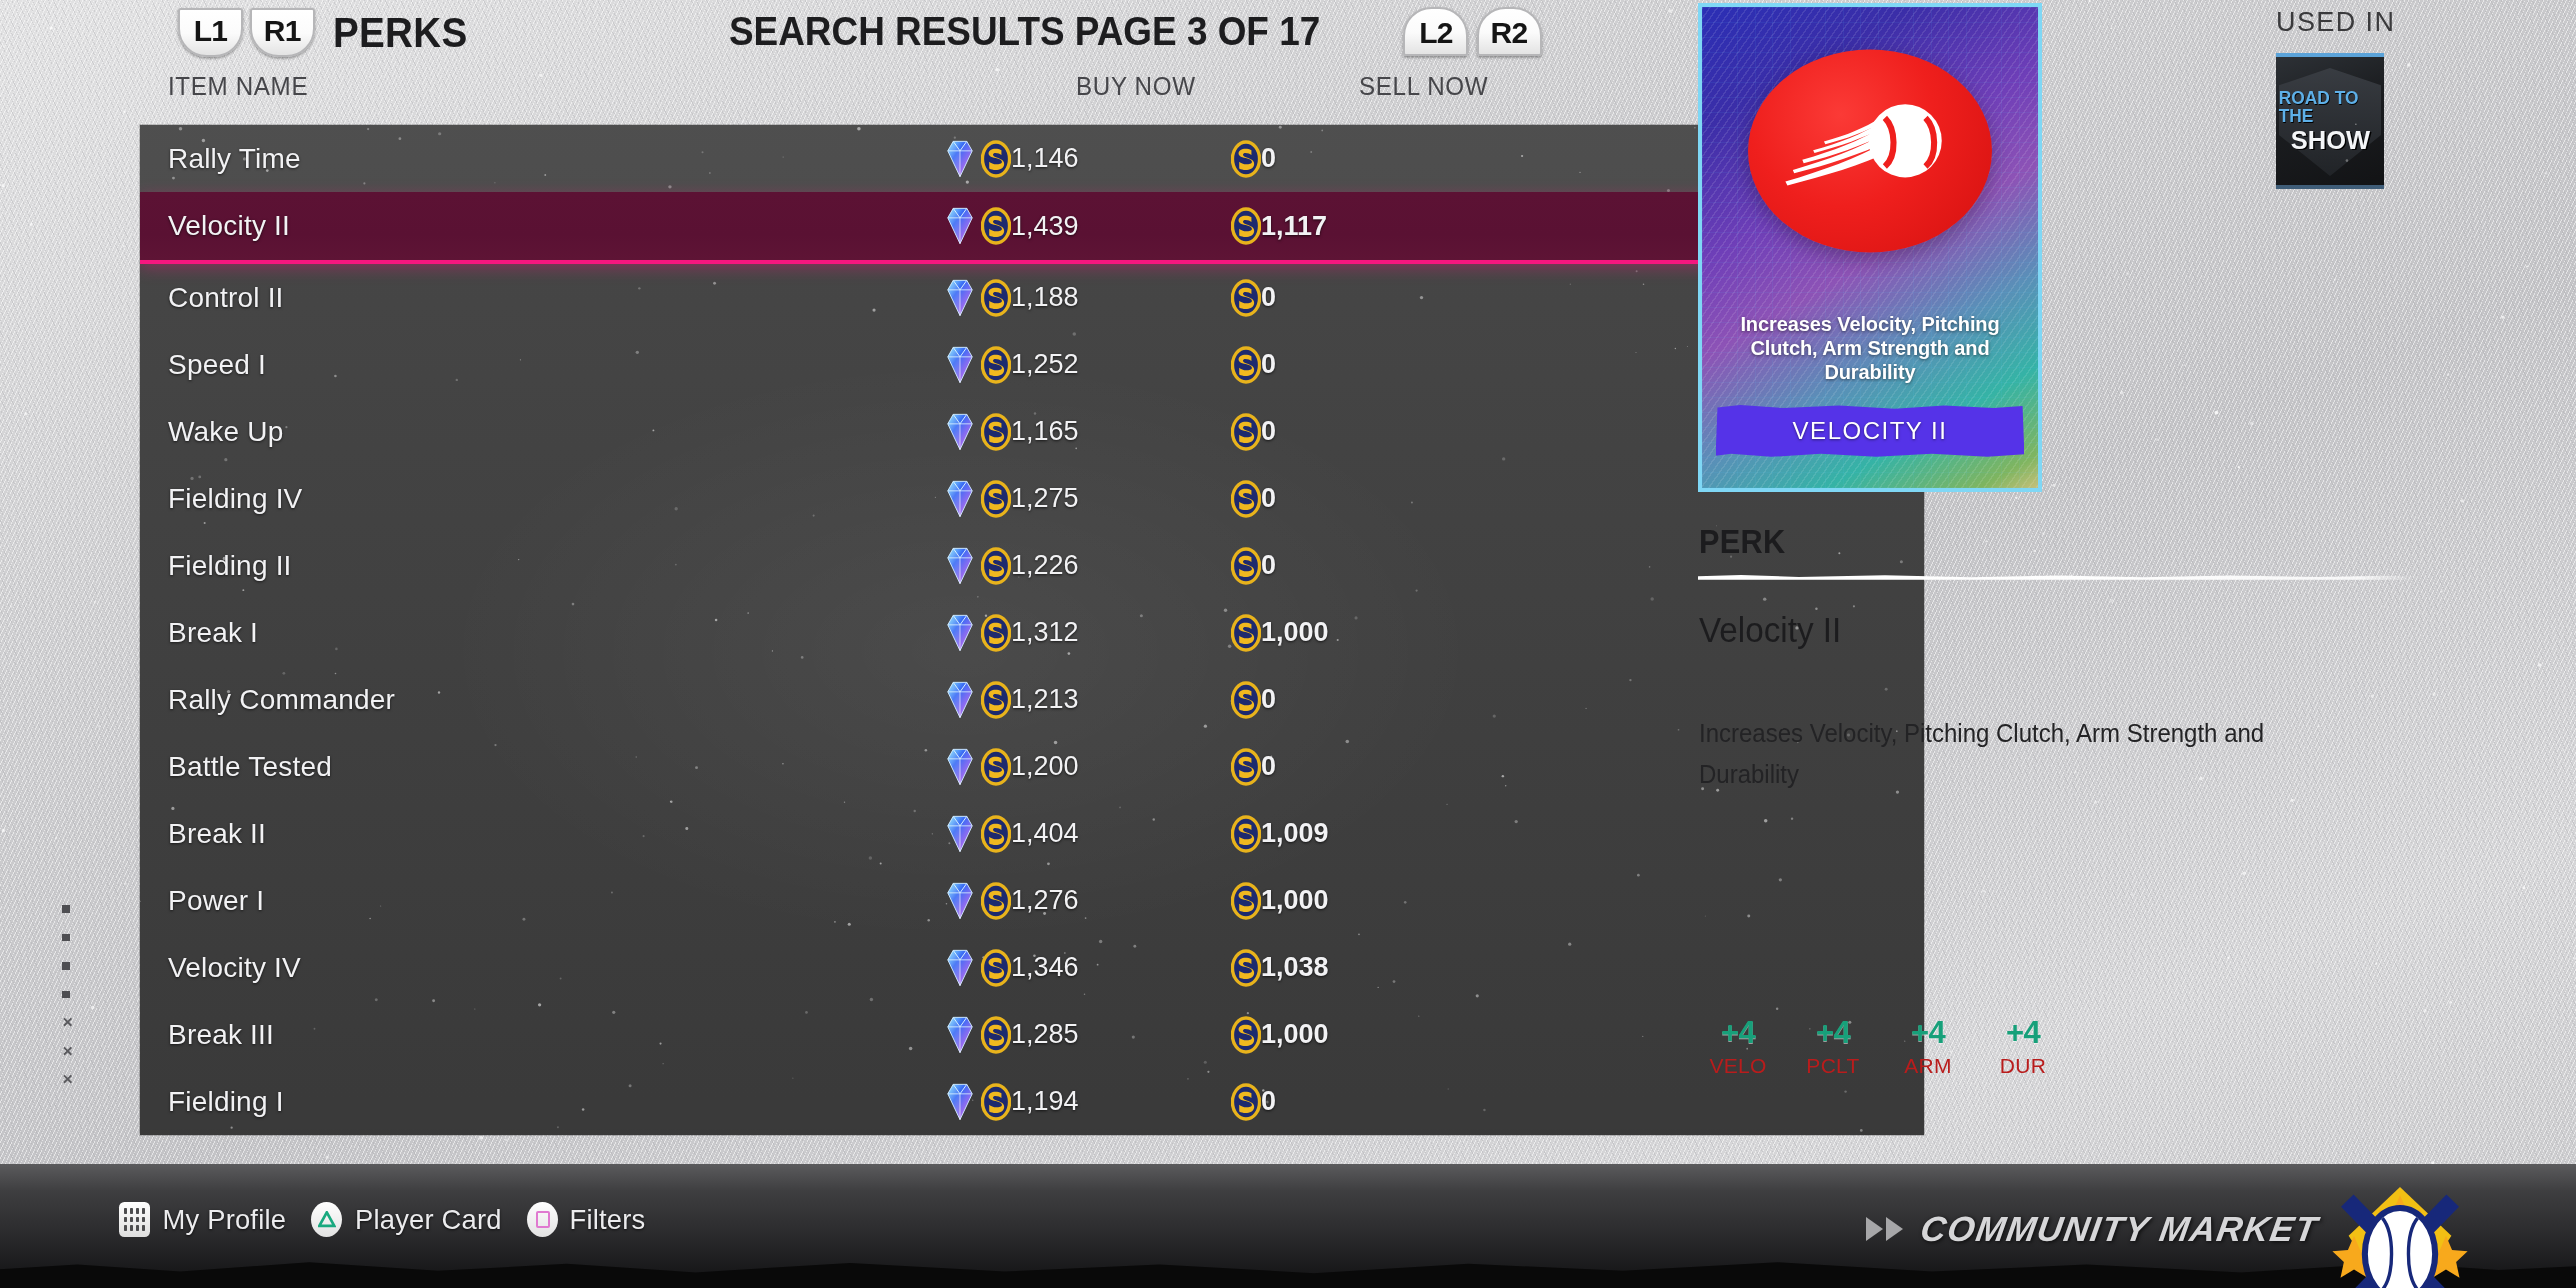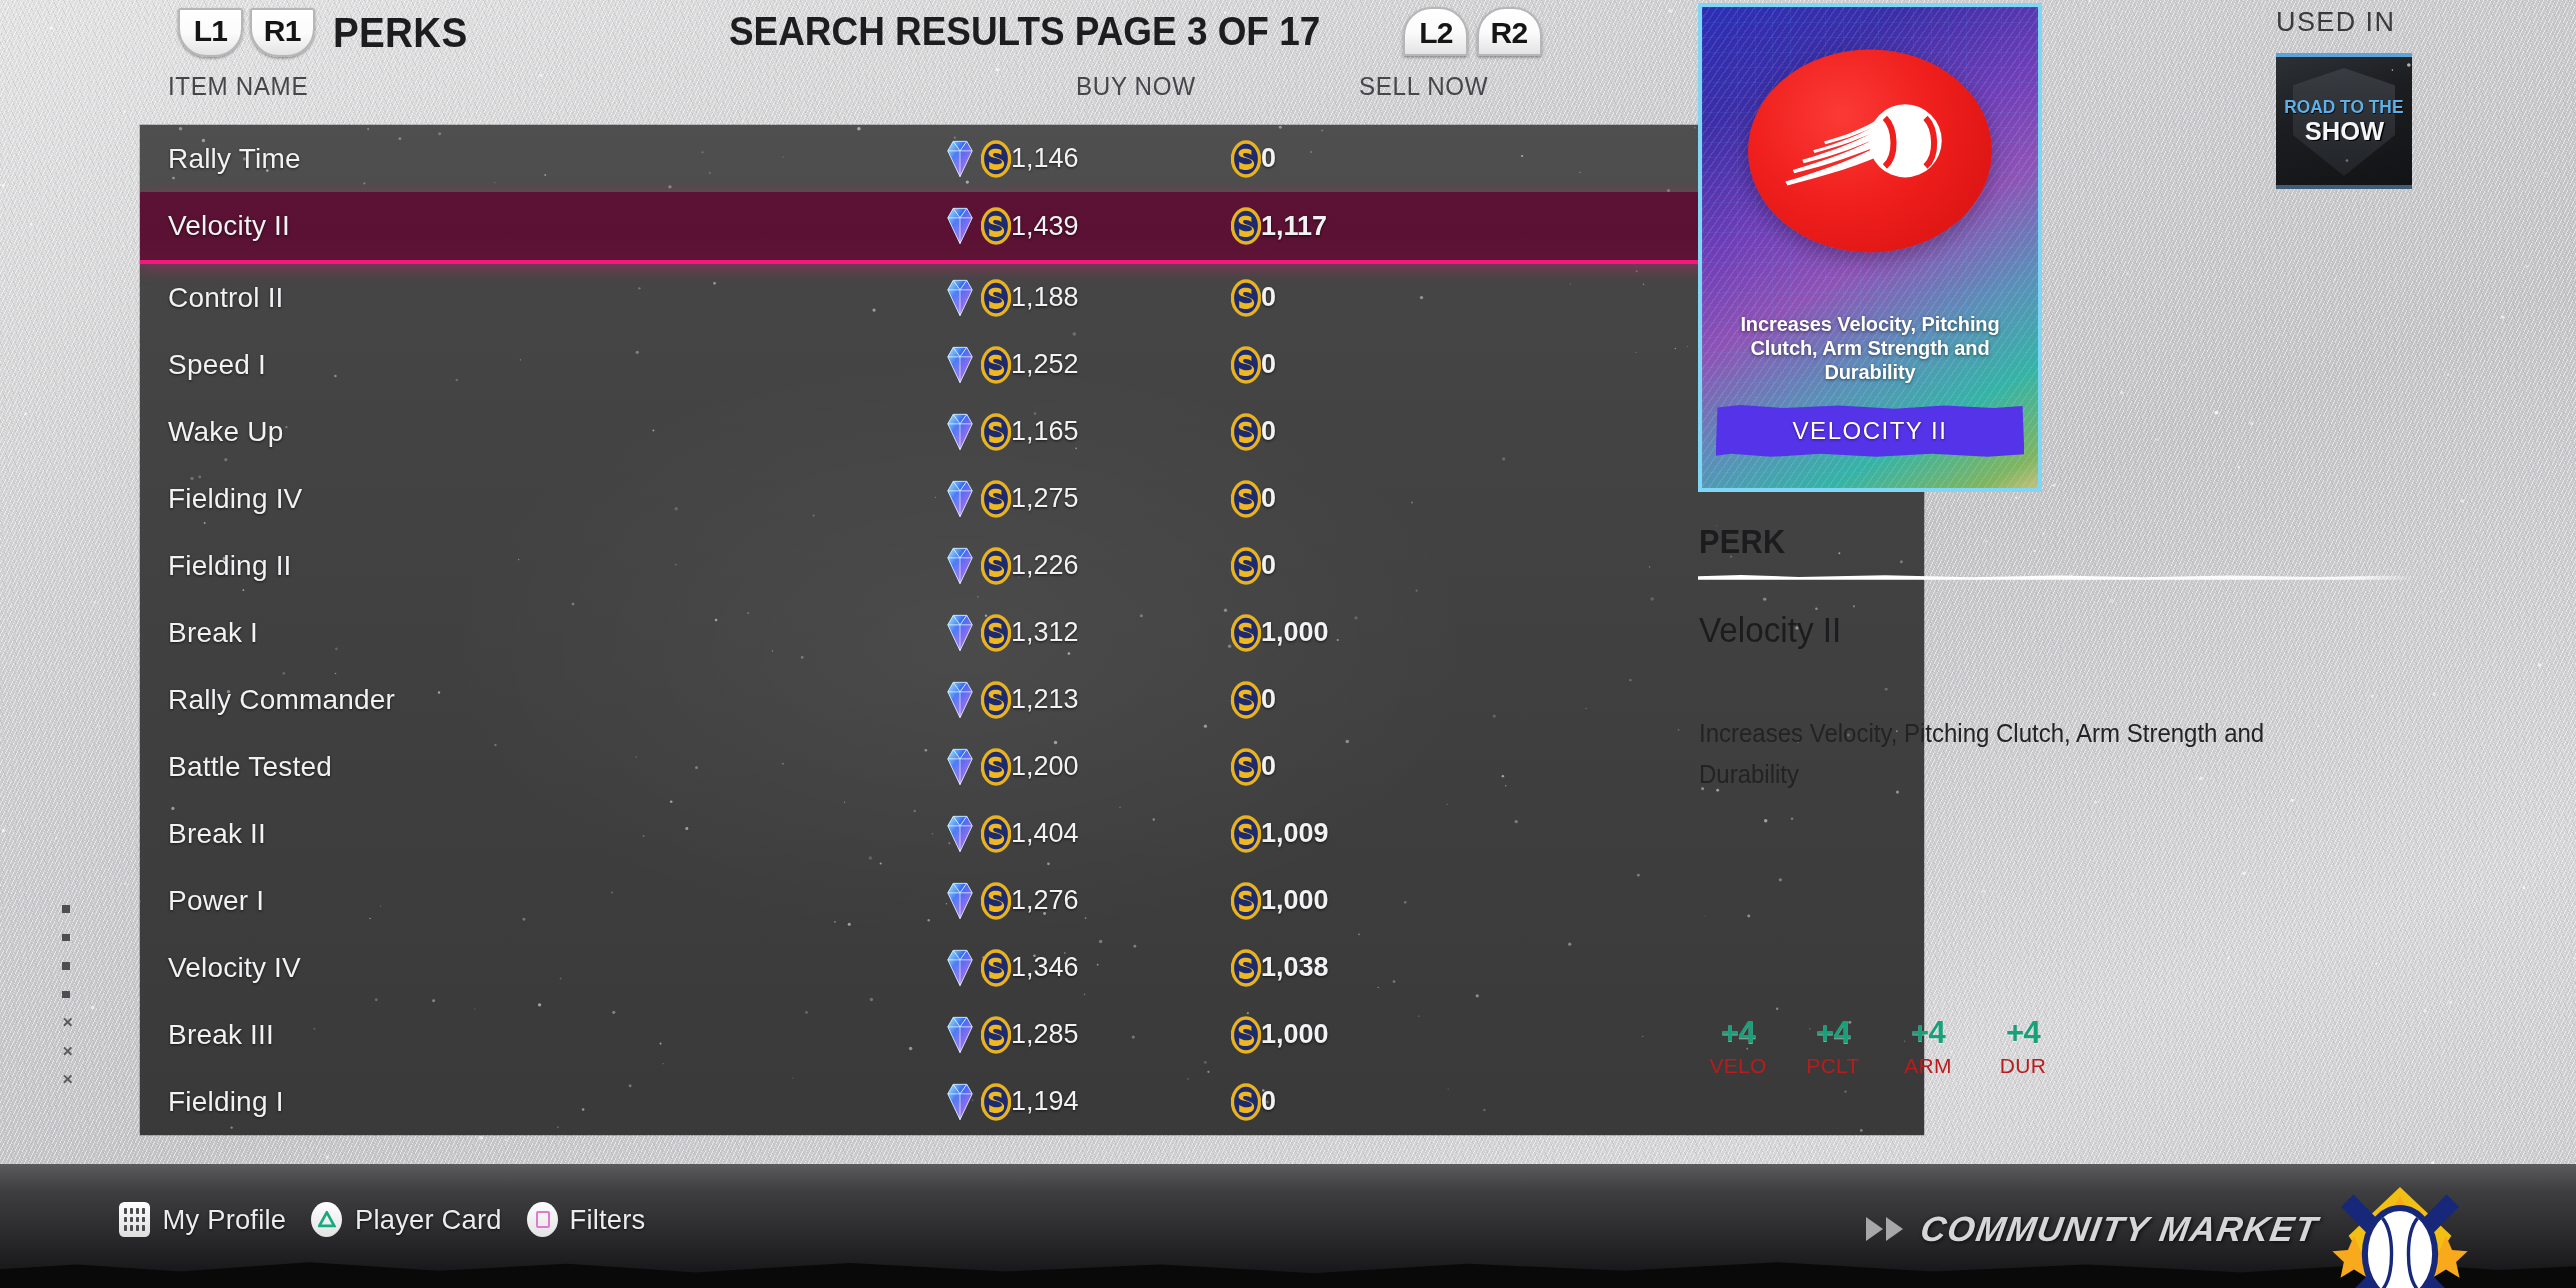--- a/index.html
+++ b/index.html
@@ -61,21 +61,21 @@
     transform: scaleX(0.9); transform-origin: left center;
     white-space: nowrap;
   }
 
   #used-in-label {
     position: absolute; left: 2276px; top: 6.8px;
     font-size: 27px; color: #3a3a3c; letter-spacing: 1.4px;
   }
   #used-in-badge {
     position: absolute; left: 2276px; top: 53px;
-    width: 136px; height: 136px;
+    width: 108px; height: 136px;
     background: linear-gradient(160deg,#2d3136 0%,#1b1d20 42%,#121315 100%);
     border-top: 4.7px solid #5ba3d9; border-bottom: 4.7px solid #3f5d78;
     display: flex; flex-direction: column; align-items: center; justify-content: center;
     overflow: hidden; position: absolute;
   }
   #used-in-badge .shield {
     position: absolute; width: 102px; height: 108px; top: 11px;
     background: linear-gradient(180deg,#3c4046,#23262a);
     clip-path: polygon(50% 0%, 100% 16%, 100% 62%, 50% 100%, 0% 62%, 0% 16%);
     opacity: 0.85;

